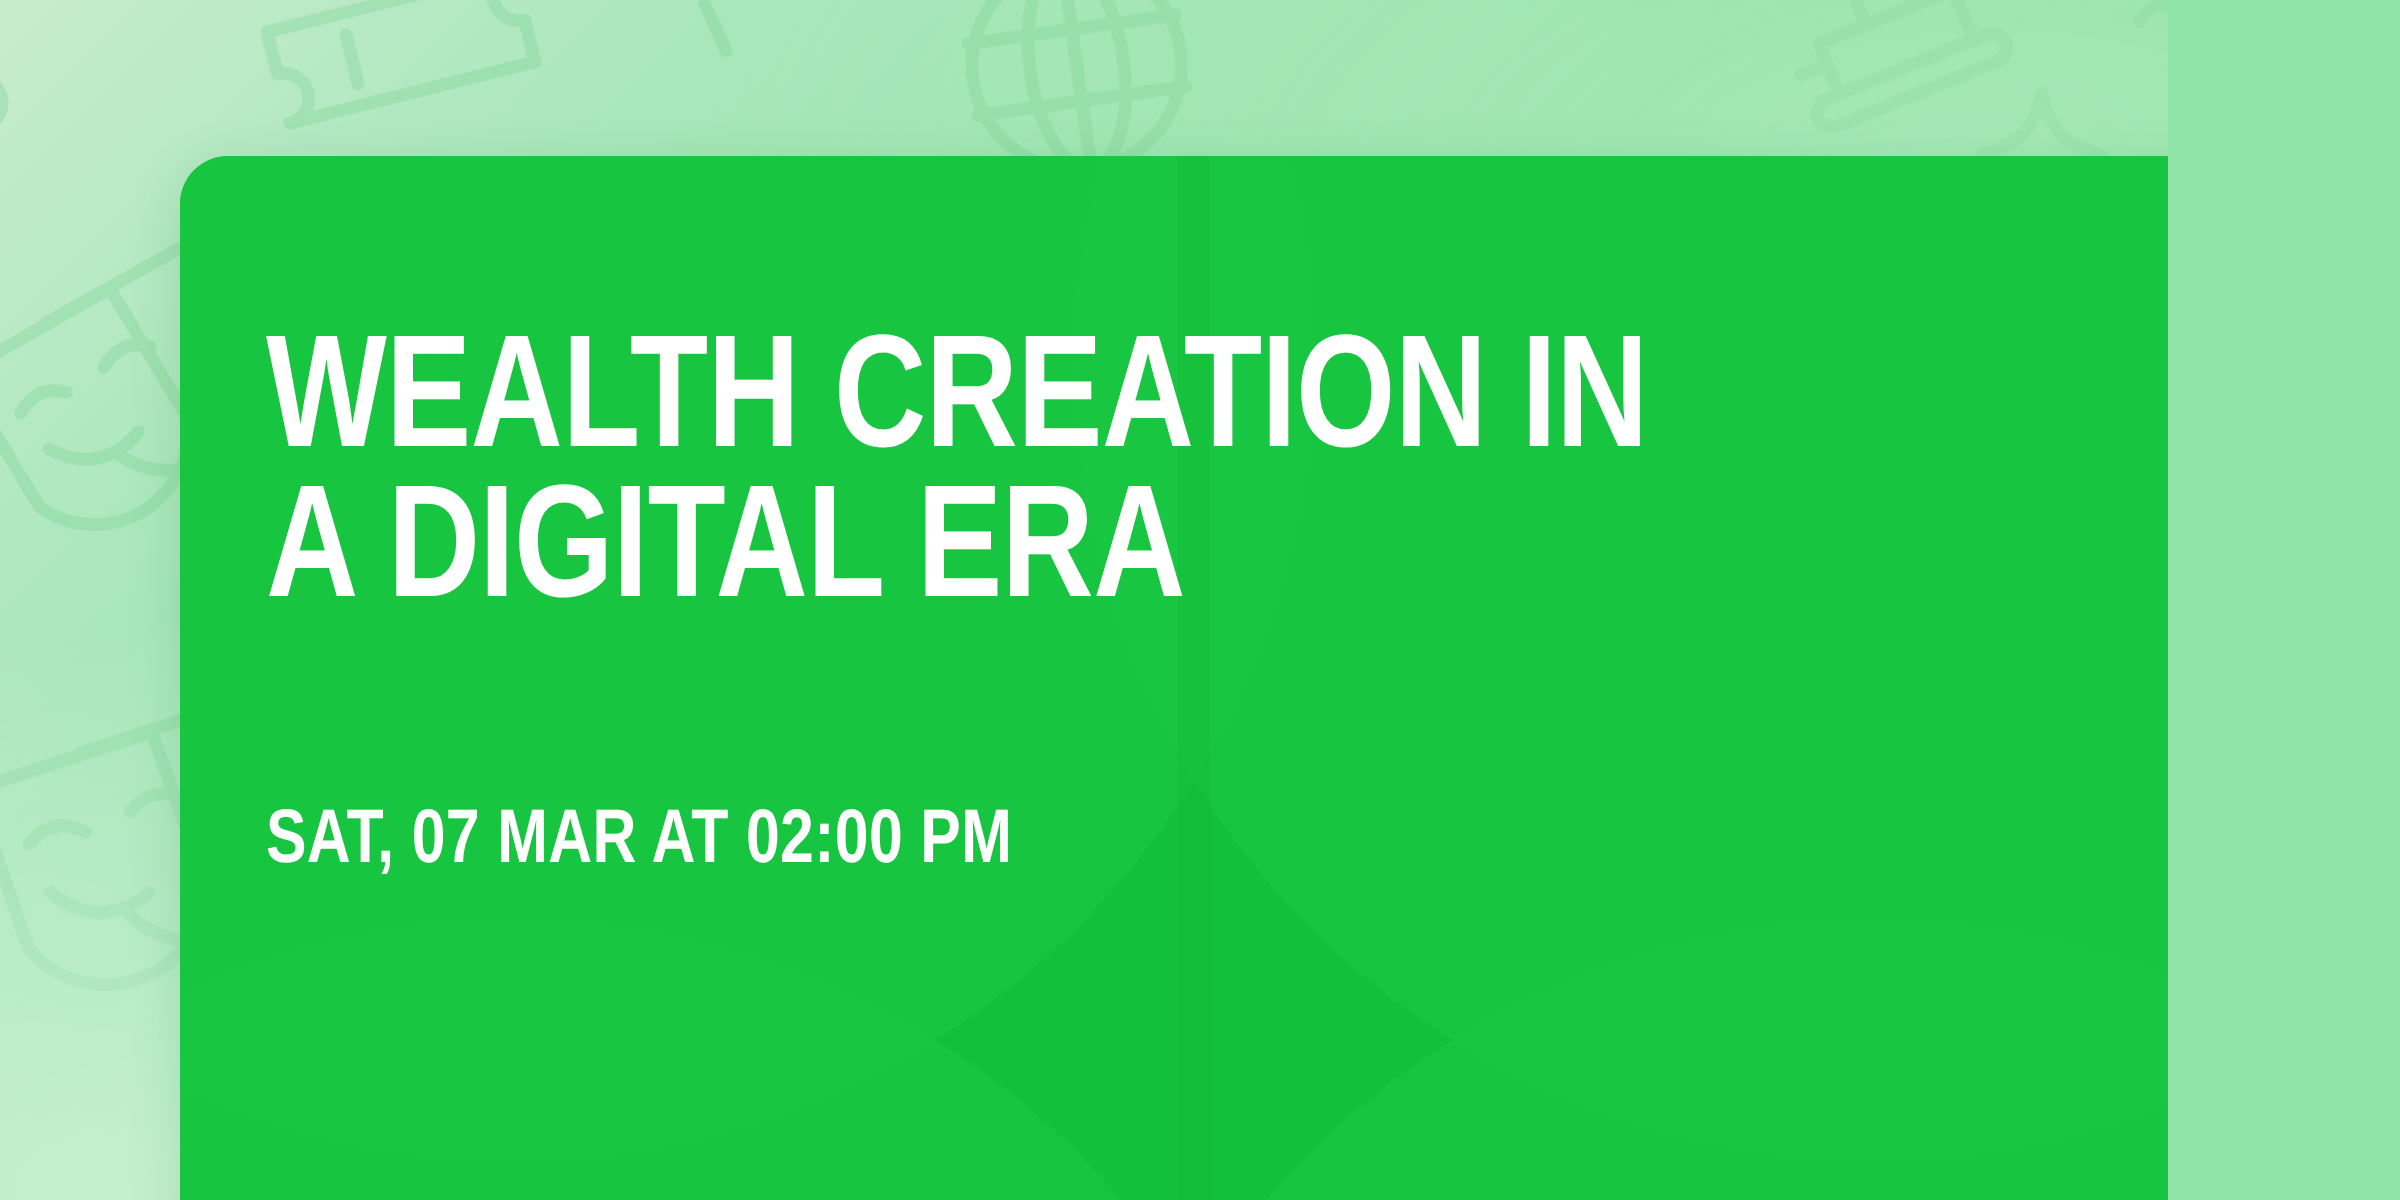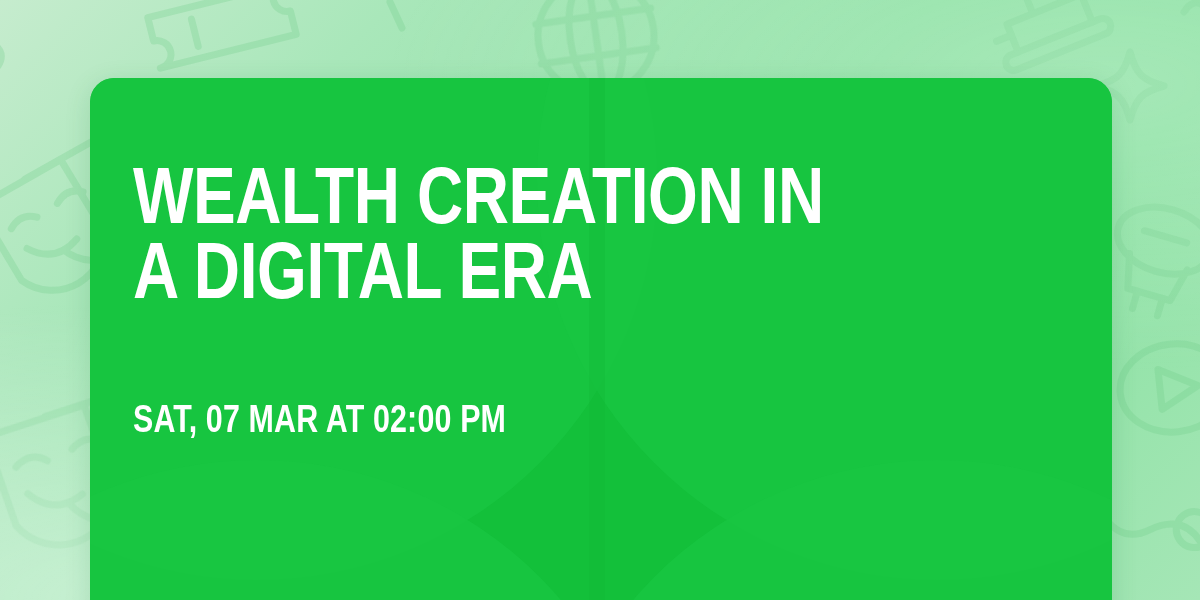--- a/index.html
+++ b/index.html
@@ -9,21 +9,21 @@
     height: 600px;
     overflow: hidden;
   }
   body {
     font-family: "Liberation Sans", sans-serif;
     background: #8fe3a6;
   }
 
   #banner {
     position: relative;
-    width: 1200px;
+    width: 1084px;
     height: 600px;
     overflow: hidden;
   }
 
   
   .backdrop {
     position: absolute;
     inset: 0;
     background:
       linear-gradient(135deg, #c6ecce 0%, #a9e7ba 22%, #8fe2a5 52%, #8ce2a3 72%, #a5e6b6 100%);

